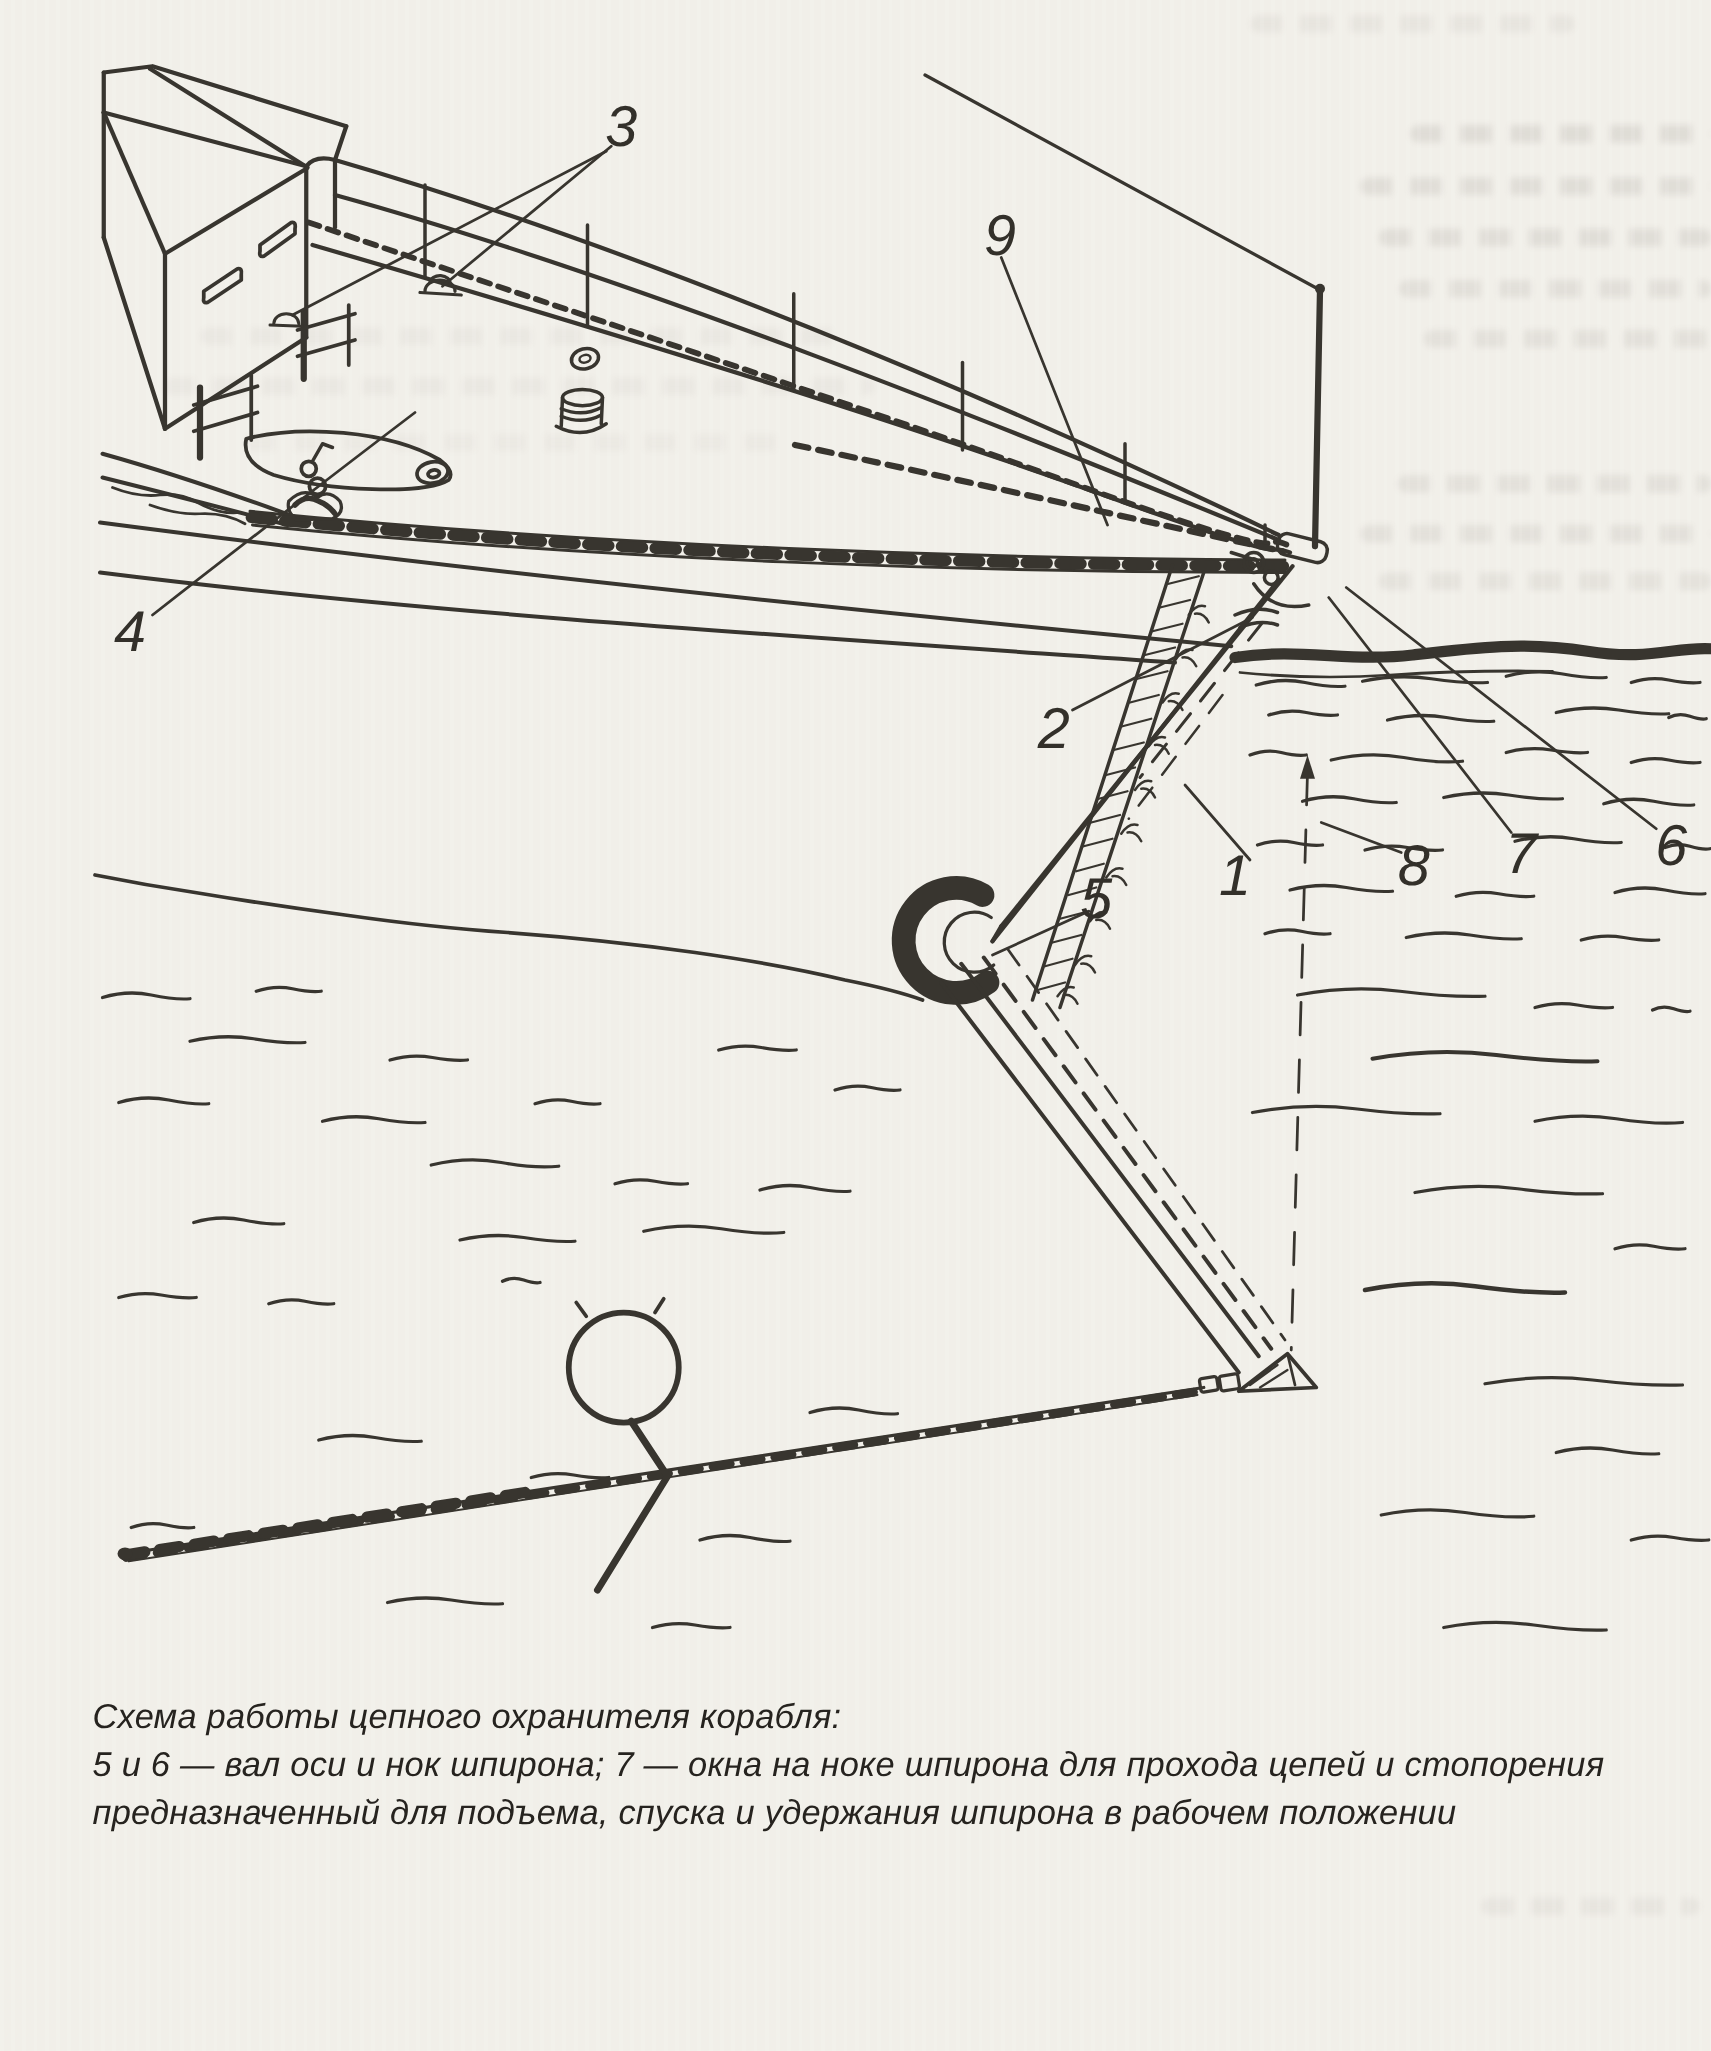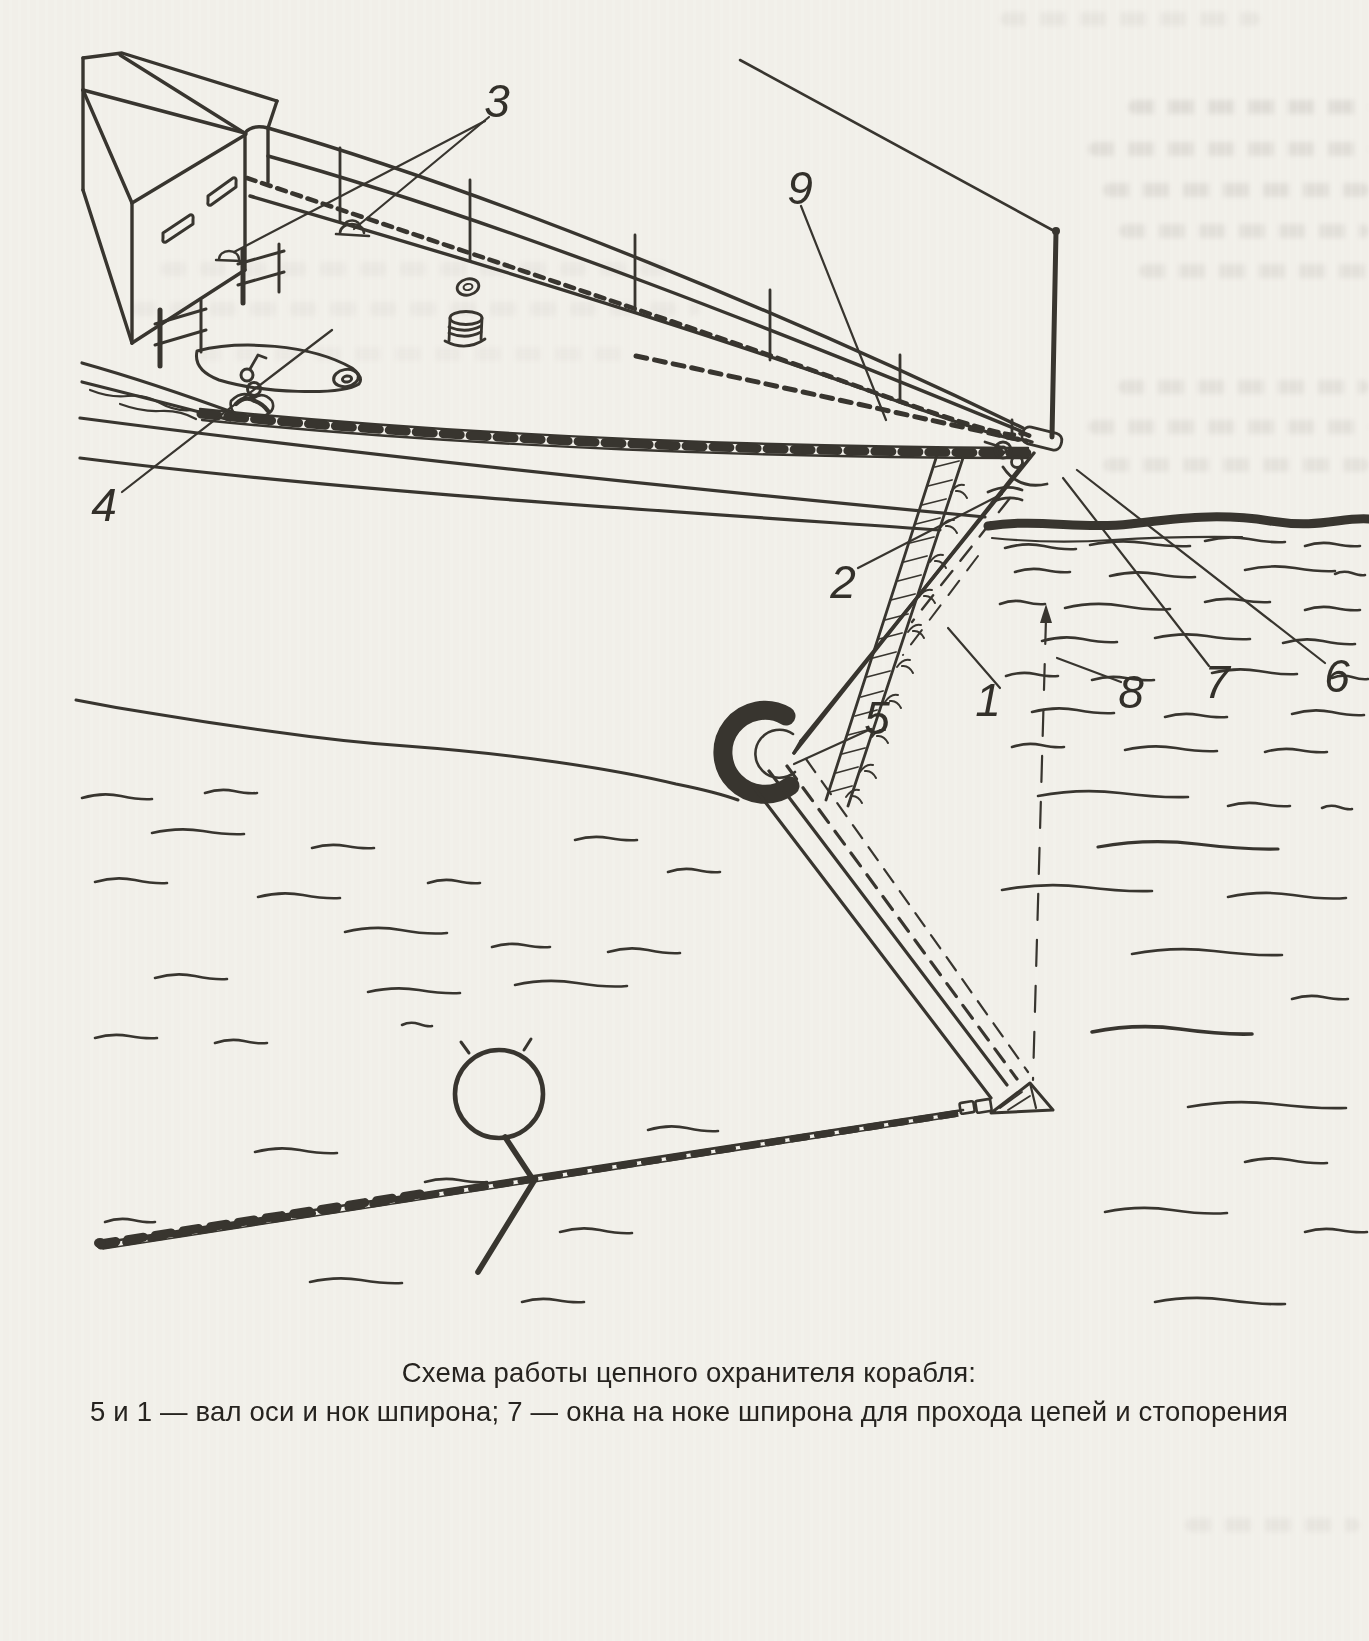--- a/index.html
+++ b/index.html
@@ -16,22 +16,22 @@
     mix-blend-mode:soft-light;
   }
   .smudge{
     position:absolute;height:14px;border-radius:7px;
     background:repeating-linear-gradient(90deg,#6e675f 0 26px, rgba(0,0,0,0) 26px 40px);
     filter:blur(2.6px);
   }
   svg.draw{position:absolute;left:0;top:0;z-index:2;}
   .caption{
     position:absolute;left:74px;top:1354px;width:1230px;z-index:3;
-    font-size:27.5px;line-height:38.5px;
-    color:#26231f;letter-spacing:.2px;white-space:nowrap;text-align:center;
+    font-style:italic;font-size:27.5px;line-height:38.5px;
+    color:#26231f;letter-spacing:.2px;white-space:nowrap;
   }
   .lbl{
     font-family:"Liberation Sans", sans-serif;
     font-style:italic;font-size:46px;fill:#33302a;
   }
 </style>
 </head>
 <body>
 
 <div class="page">
@@ -334,16 +334,17 @@
       <text class="lbl" x="877" y="734">5</text>
       <text class="lbl" x="1337" y="692">6</text>
       <text class="lbl" x="1217" y="698">7</text>
       <text class="lbl" x="1131" y="708">8</text>
       <text class="lbl" x="800" y="204">9</text>
     </g>
   </svg>
 
   <div class="caption">
     <div>Схема работы цепного охранителя корабля:</div>
-    <div>5 и 1 — вал оси и нок шпирона; 7 — окна на ноке шпирона для прохода цепей и стопорения</div>
+    <div>5 и 6 — вал оси и нок шпирона; 7 — окна на ноке шпирона для прохода цепей и стопорения</div>
+    <div>предназначенный для подъема, спуска и удержания шпирона в рабочем положении</div>
   </div>
 
 </div>
 
 </body></html>

